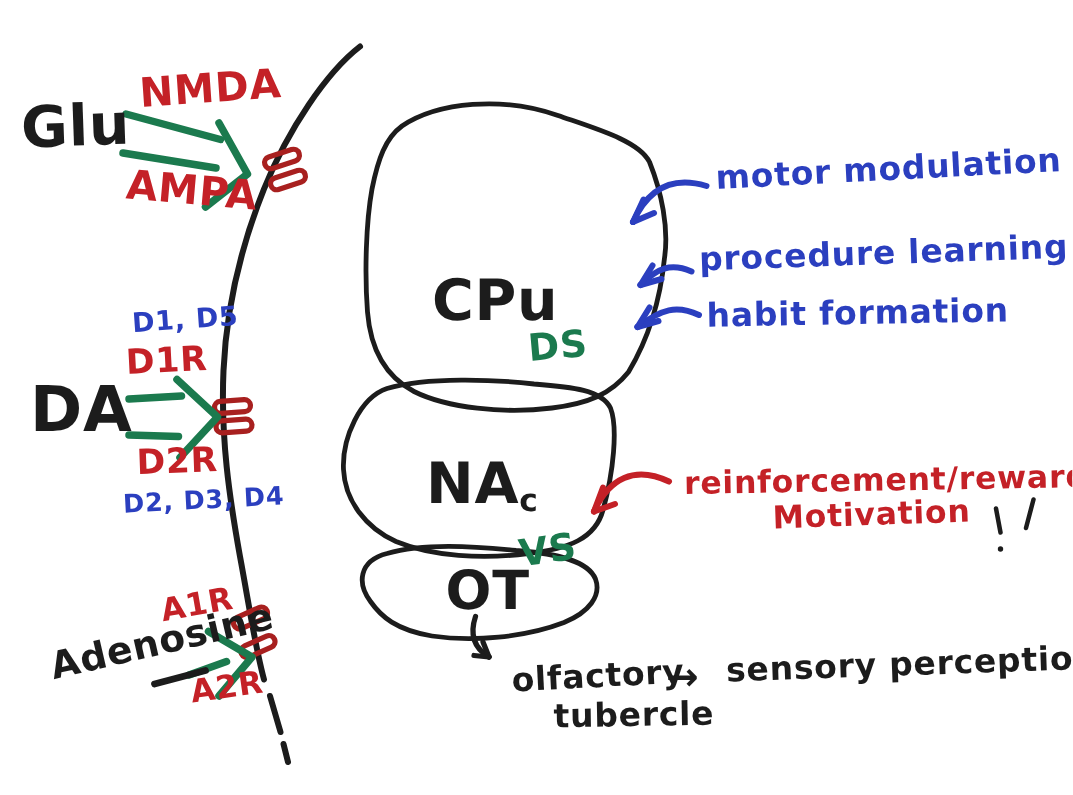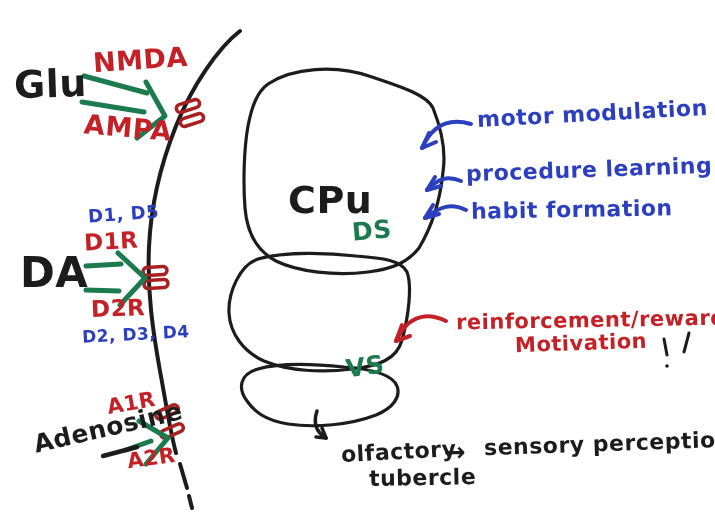--- a/index.html
+++ b/index.html
@@ -112,22 +112,24 @@
   <span class="t red" style="left:91px;top:295px;font-size:23px;transform:rotate(-2deg);">D2R</span>
   <span class="t blue" style="left:82px;top:324px;font-size:17px;transform:rotate(-3deg);">D2, D3, D4</span>
 
   <span class="t red" style="left:107px;top:391px;font-size:21px;transform:rotate(-10deg);">A1R</span>
   <span class="t ink" style="left:34px;top:430px;font-size:25px;transform:rotate(-13deg);transform-origin:left center;">Adenosine</span>
   <span class="t red" style="left:127px;top:446px;font-size:21px;transform:rotate(-8deg);">A2R</span>
 
   <span class="t ink" style="left:288px;top:178px;font-size:38px;">CPu</span>
   <span class="t green" style="left:352px;top:216px;font-size:25px;transform:rotate(-5deg);">DS</span>
 
+  <span class="t ink" style="left:284px;top:300px;font-size:38px;"><span>NA</span><span class="sub">c</span></span>
   <span class="t green" style="left:346px;top:352px;font-size:25px;transform:rotate(-8deg);">VS</span>
 
+  <span class="t ink" style="left:297px;top:374px;font-size:36px;">OT</span>
 
   <span class="t blue" style="left:477px;top:101px;font-size:22px;transform:rotate(-3deg);">motor modulation</span>
   <span class="t blue" style="left:466px;top:157px;font-size:22px;transform:rotate(-2deg);">procedure learning</span>
   <span class="t blue" style="left:471px;top:197px;font-size:22px;transform:rotate(-1deg);">habit formation</span>
 
   <span class="t red" style="left:456px;top:308px;font-size:21px;transform:rotate(-1deg);">reinforcement/reward</span>
   <span class="t red" style="left:515px;top:331px;font-size:21px;transform:rotate(-2deg);">Motivation</span>
 
   <span class="t ink" style="left:341px;top:439px;font-size:22px;transform:rotate(-3deg);">olfactory</span>
   <span class="t ink" style="left:369px;top:465px;font-size:22px;transform:rotate(-1deg);">tubercle</span>

